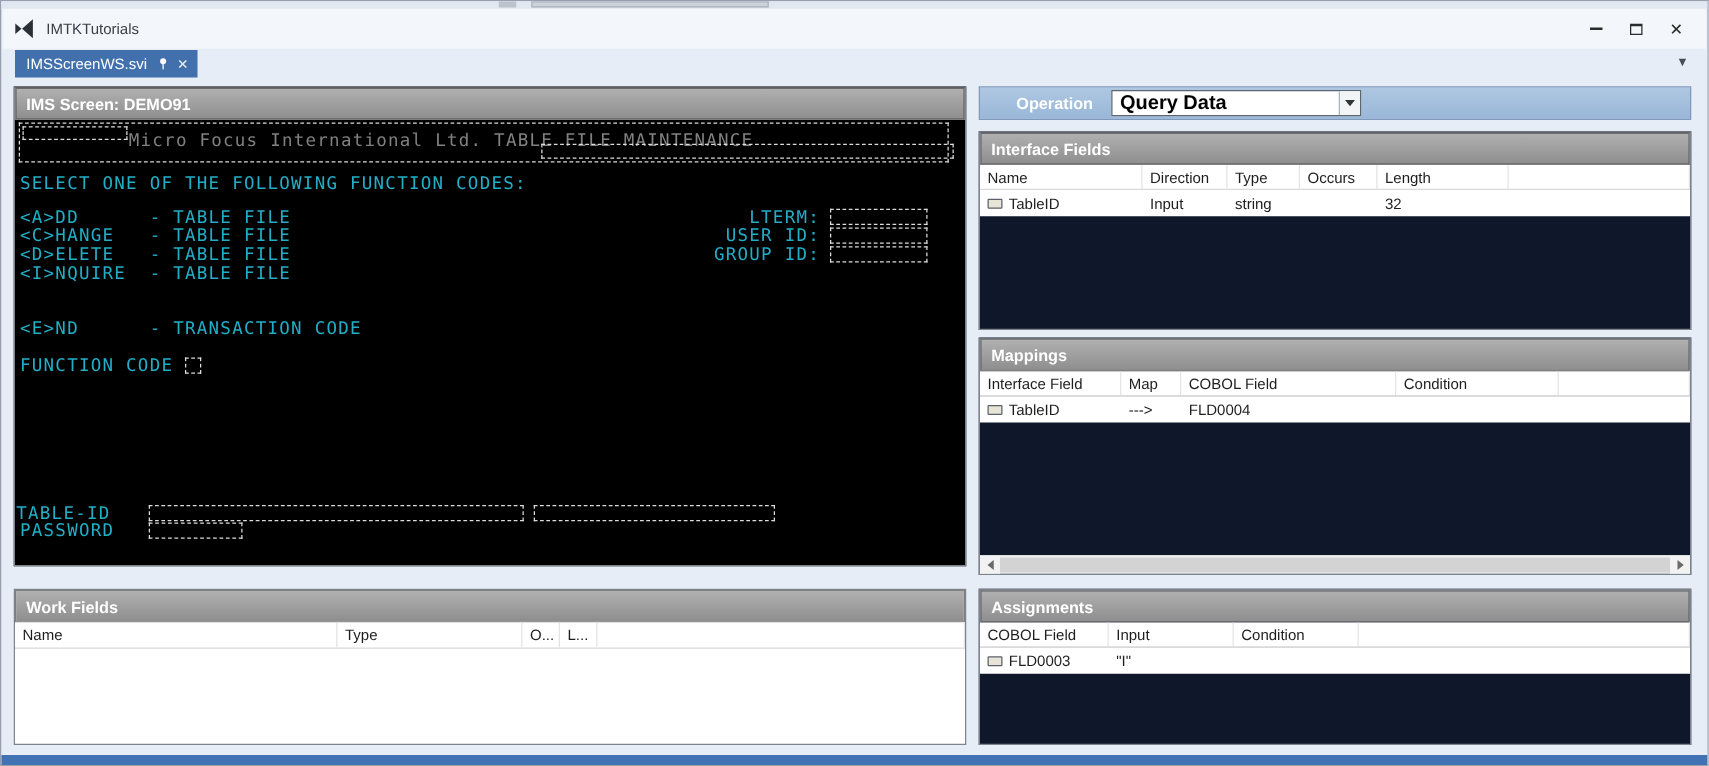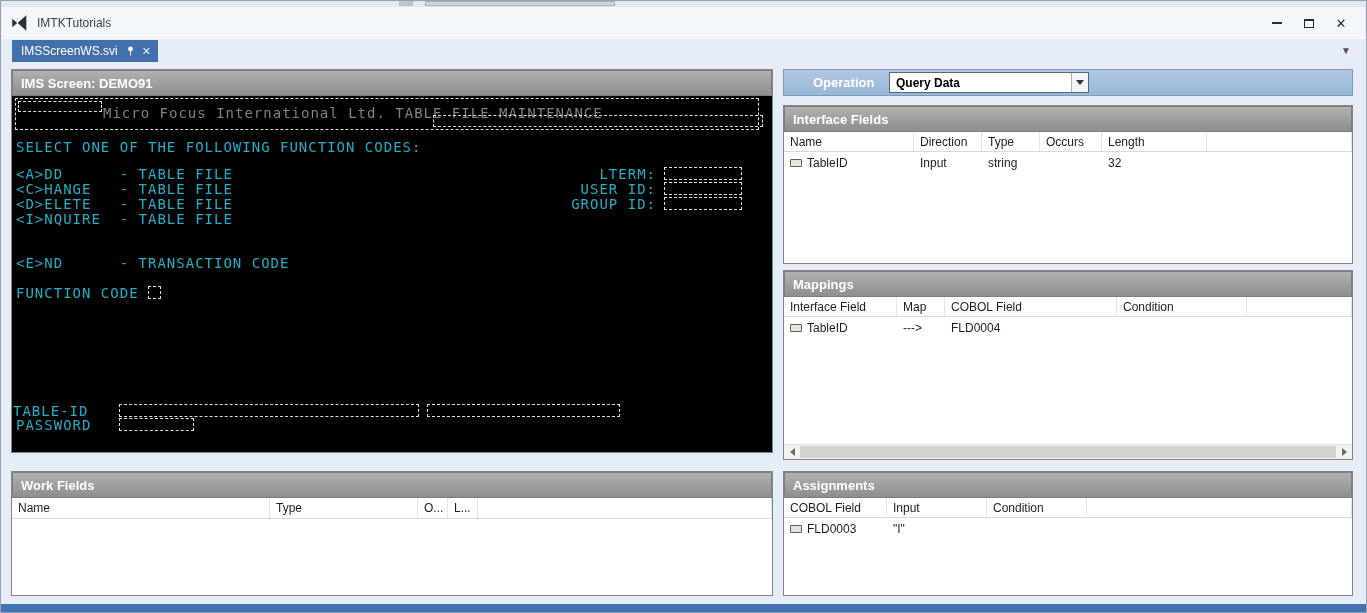--- a/index.html
+++ b/index.html
@@ -64,27 +64,27 @@
   
   .right-pane { position: absolute; left: 782px; top: 6px; width: 570px; height: 527px; }
   .op-bar {
     position: absolute; top: 0; left: 0; width: 570px; height: 27px;
     background: linear-gradient(#aec7e2, #9ab7d8); border: 1px solid #7d9abc;
     display: flex; align-items: center; padding-left: 9px;
   }
   .op-label { color: #ffffff; font-weight: bold; font-size: 13px; width: 76px; margin-left: 20px; }
   .combo {
     width: 200px; height: 21px; background: #ffffff; border: 1px solid #5c6670;
-    display: flex; align-items: center; font-size: 12px; font-weight: bold; color: #000;
+    display: flex; align-items: center; font-size: 16px; font-weight: bold; color: #000;
   }
   .combo-text { flex: 1; padding-left: 6px; }
   .combo-arrow { width: 17px; height: 100%; border-left: 1px solid #aab4be; display: flex; align-items: center; justify-content: center; background: #f2f4f6; }
   .combo-arrow .tri { width: 0; height: 0; border-left: 4px solid transparent; border-right: 4px solid transparent; border-top: 5px solid #30353b; }
 
-  .sect { position: absolute; left: 0; width: 570px; border: 1px solid #7e848d; background: #ffffff; }
+  .sect { position: absolute; left: 0; width: 570px; border: 1px solid #7e848d; background: #0f172a; }
   .if-box  { top: 36px;  height: 159px; }
   .map-box { top: 201px; height: 190px; }
   .asg-box { top: 402px; height: 125px; }
 
   
   .thead { display: flex; height: 20px; background: #ffffff; border-bottom: 1px solid #d9d9d9; font-size: 12px; }
   .hcell { padding: 3px 6px; border-right: 1px solid #e4e4e4; overflow: hidden; white-space: nowrap; color: #1e1e1e; }
   .hfill { flex: 1; }
   .tbody { background: #ffffff; }
   .trow { display: flex; height: 21px; align-items: center; font-size: 12px; color: #1e1e1e; }

